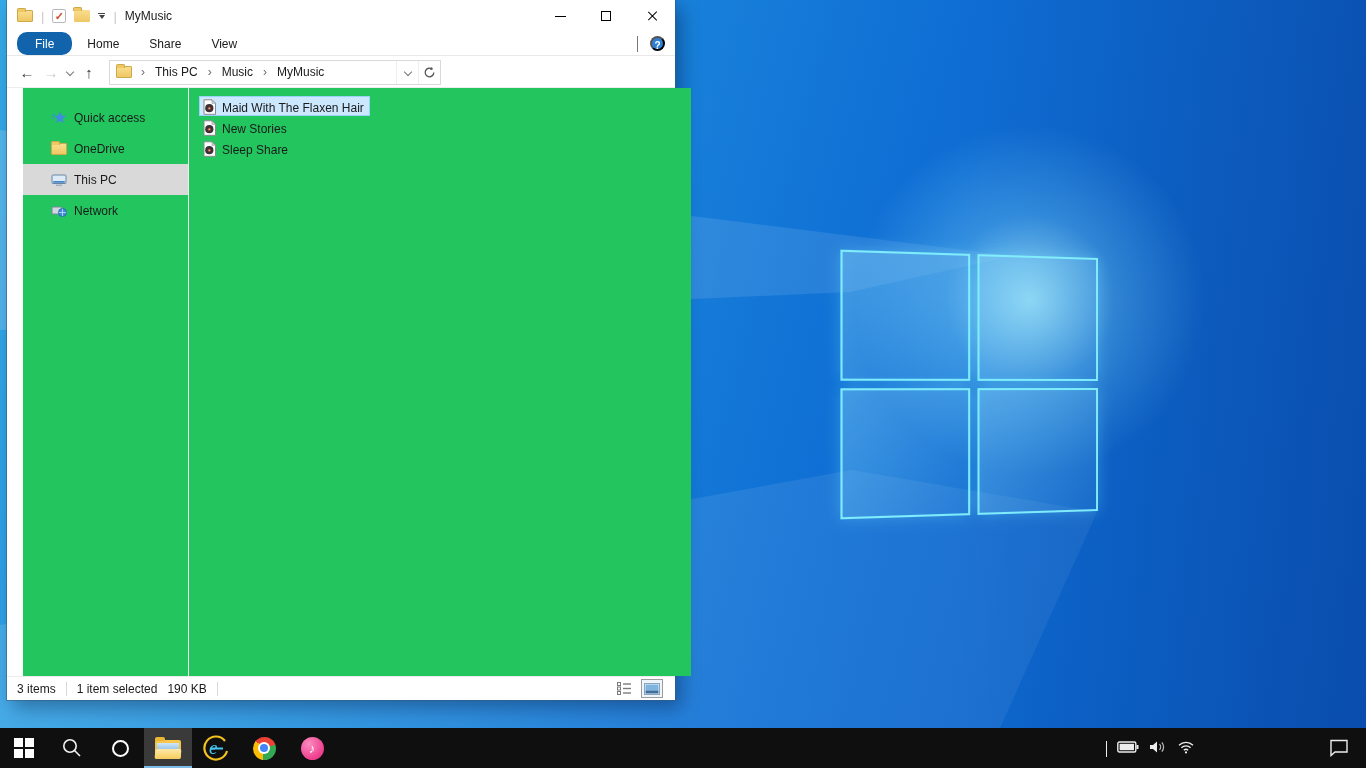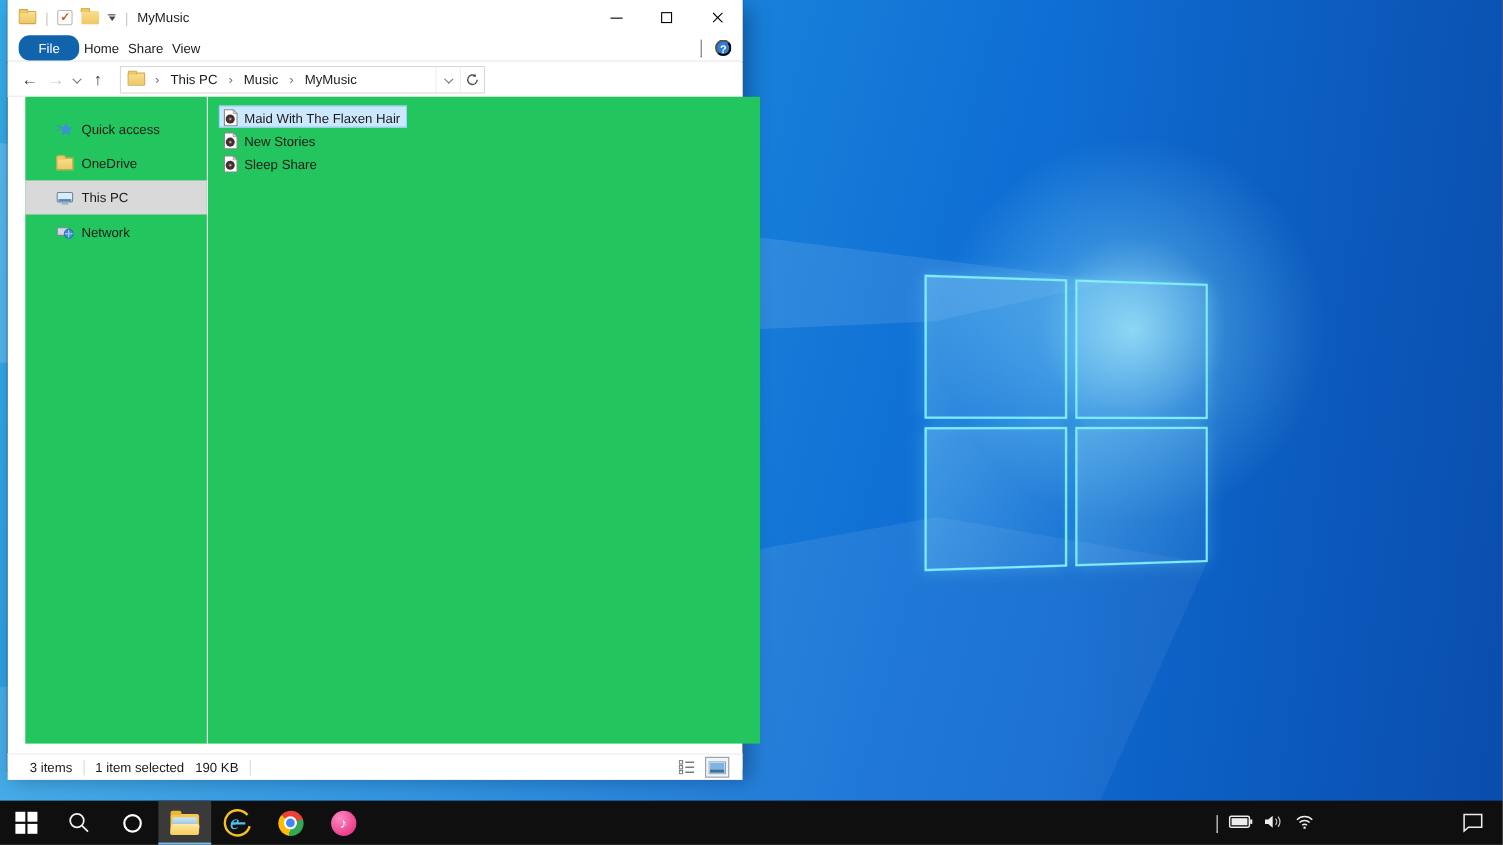--- a/index.html
+++ b/index.html
@@ -51,21 +51,21 @@
   .win-btn { width:46px; height:32px; display:flex; align-items:center; justify-content:center; background:transparent; border:none; }
   .min-glyph { width:11px; height:1px; background:#000; }
   .max-glyph { width:10px; height:10px; border:1px solid #000; }
   .x-glyph { position:relative; width:12px; height:12px; }
   .x-glyph::before,.x-glyph::after { content:""; position:absolute; left:5.5px; top:0; width:1.2px; height:12px; background:#000; }
   .x-glyph::before { transform:rotate(45deg); } .x-glyph::after { transform:rotate(-45deg); }
 
   
   .ribbon { position:absolute; left:0; top:32px; width:100%; height:24px; background:#fff;
     border-bottom:1px solid #e8e8e8; display:flex; align-items:stretch; }
-  .tab { display:flex; align-items:center; padding:0 4px; font-size:12px; color:#1a1a1a; }
+  .tab { display:flex; align-items:center; padding:0 15px; font-size:12px; color:#1a1a1a; }
   .tab.file { background:#1164ac; color:#fff; margin-left:10px; padding:0 18px;border-radius:10px; }
   .ribbon-right { margin-left:auto; display:flex; align-items:center; gap:12px; padding-right:10px; }
   .chev { width:6px; height:6px; border-right:1.4px solid #777; border-bottom:1.4px solid #777; transform:rotate(45deg); }
   .help-ico { width:15px; height:15px; border-radius:50%; background:#2f7fd6; color:#fff; font-size:10px;
     font-weight:bold; text-align:center; line-height:15px; }
 
   
   .toolbar { position:absolute; left:0; top:57px; width:100%; height:31px; background:#fff; border-bottom:1px solid #ececec;
     display:flex; align-items:center; }
   .nav-arrows { display:flex; align-items:center; gap:0; padding-left:8px; }
@@ -92,21 +92,21 @@
   .side-item.selected { background:#d9d9d9; }
   .side-label { font-size:12px; }
   .filelist { flex:1; padding-top:8px; padding-left:10px; }
   .file-row { display:flex; align-items:flex-end; gap:5px; height:20px; margin-bottom:1px;
     width:max-content; padding:0 5px 0 2px; border:1px solid transparent; }
   .file-row.selected { background:#cce8ff; border:1px solid #99d1ff; }
   .file-name { font-size:12px; }
 
   
   .statusbar { position:absolute; left:0; top:676px; width:100%; height:24px; background:#fff; border-top:1px solid #ececec;
-    display:flex; align-items:center; padding-left:20px;margin-top:9px; }
+    display:flex; align-items:center; padding-left:10px; }
   .status-text { font-size:12px; color:#1a1a1a; }
   .status-sep { width:1px; height:14px; background:#d9d9d9; margin:0 10px; }
   .status-size { margin-left:10px; }
   .status-views { margin-left:auto; display:flex; align-items:center; gap:6px; padding-right:12px; }
   .view-btn { background:none; border:1px solid transparent; width:22px; height:19px; display:flex; align-items:center; justify-content:center; }
   .view-btn.selected { border:1px solid #9c9c9c; background:#eef5fc; }
 
   
   #taskbar { position:absolute; left:0; top:728px; width:1366px; height:40px; background:#0f0f0f;
     display:flex; align-items:stretch; }

